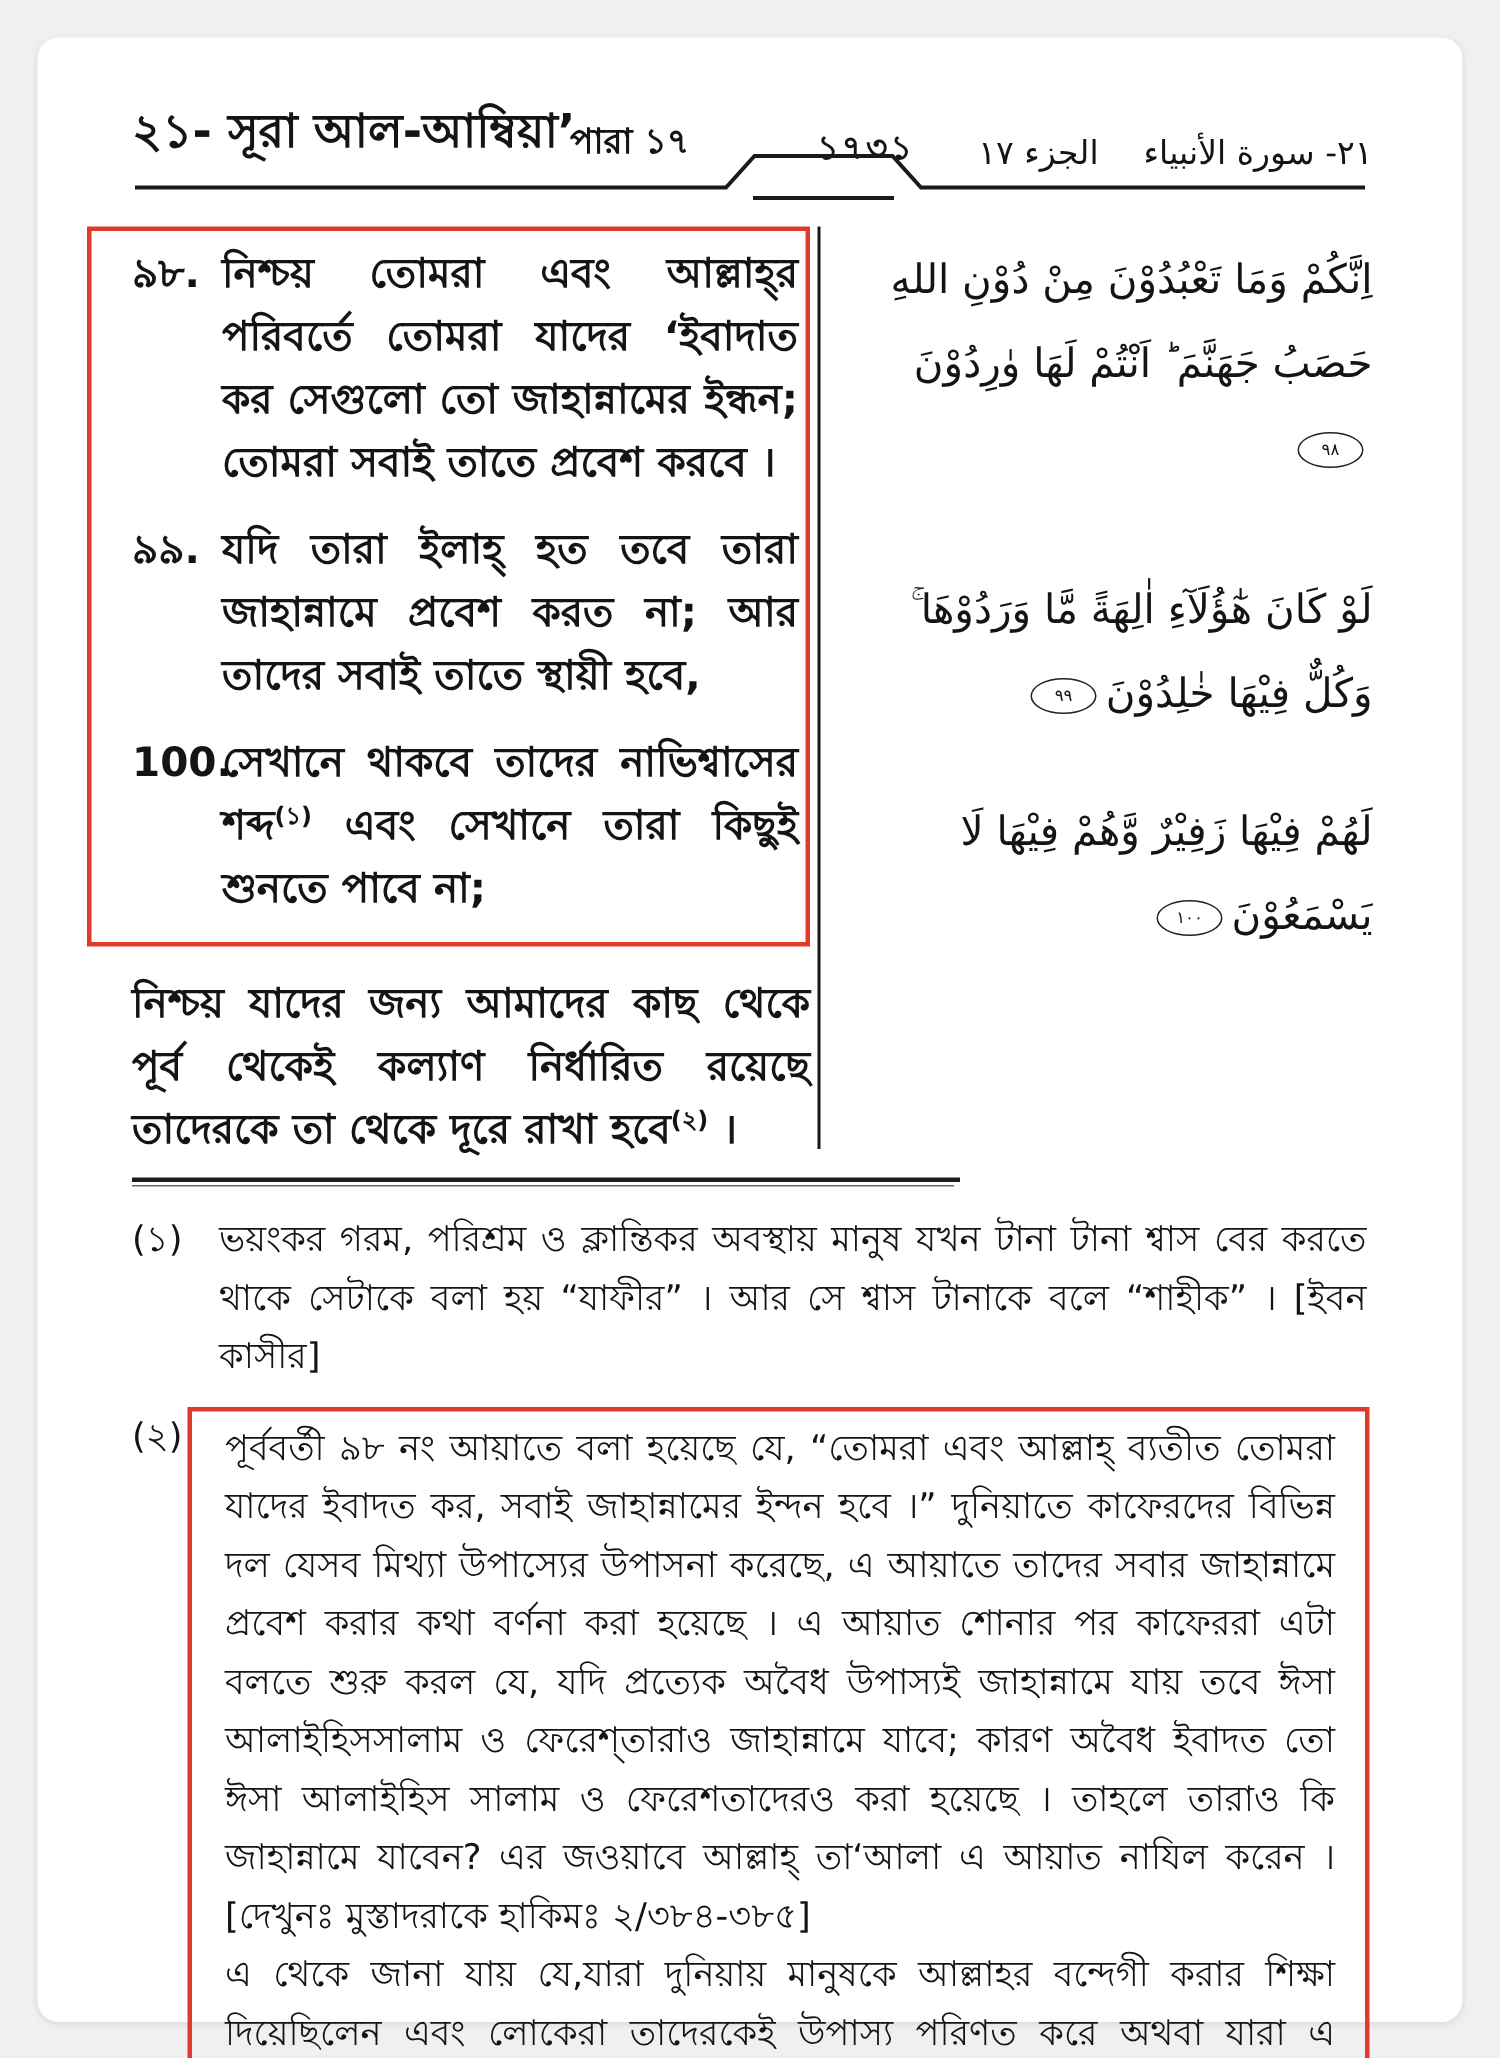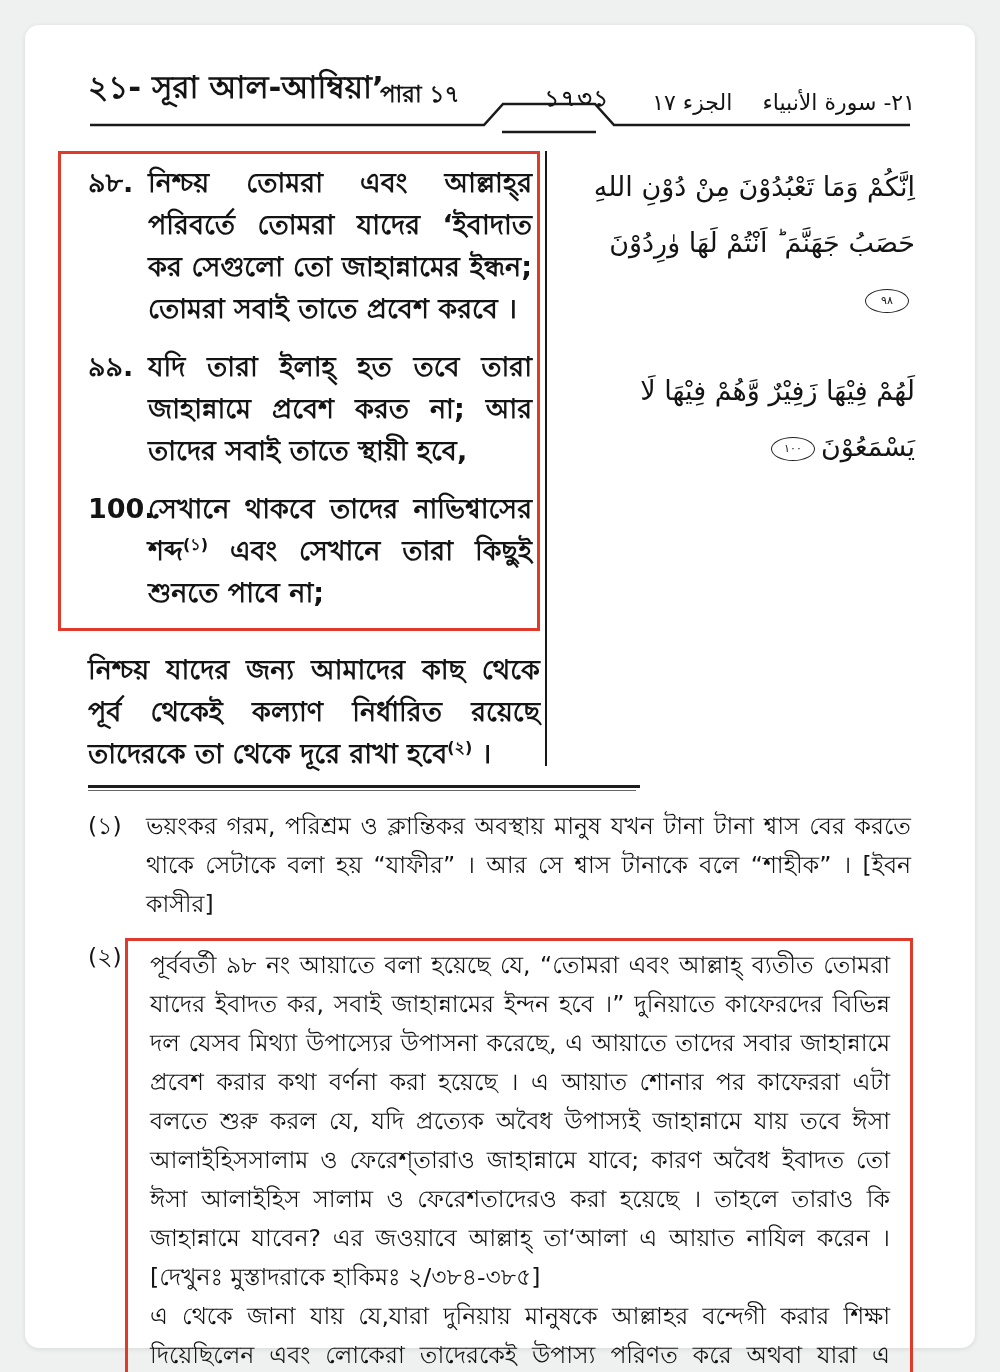--- a/index.html
+++ b/index.html
@@ -118,20 +118,21 @@
       <div class="verse verse-101">
         <span class="vtext"><span>নিশ্চয় যাদের জন্য আমাদের কাছ থেকে পূর্ব থেকেই কল্যাণ নির্ধারিত রয়েছে তাদেরকে তা থেকে দূরে রাখা হবে</span><sup>(২)</sup><span> ।</span></span>
       </div>
 
     </div>
 
     <div class="col-divider"></div>
 
     <div class="col-ar">
       <p class="ayah ayah-98"><span>اِنَّكُمْ وَمَا تَعْبُدُوْنَ مِنْ دُوْنِ اللهِ حَصَبُ جَهَنَّمَ ؕ اَنْتُمْ لَهَا وٰرِدُوْنَ</span><span class="ayah-end">٩٨</span></p>
+      <p class="ayah ayah-99"><span>لَوْ كَانَ هٰٓؤُلَآءِ اٰلِهَةً مَّا وَرَدُوْهَا ۚ وَكُلٌّ فِيْهَا خٰلِدُوْنَ</span><span class="ayah-end">٩٩</span></p>
       <p class="ayah ayah-100"><span>لَهُمْ فِيْهَا زَفِيْرٌ وَّهُمْ فِيْهَا لَا يَسْمَعُوْنَ</span><span class="ayah-end">١٠٠</span></p>
     </div>
 
   </div>
 
   <div class="fn-sep">
     <div class="l1"></div>
     <div class="l2"></div>
   </div>
 

